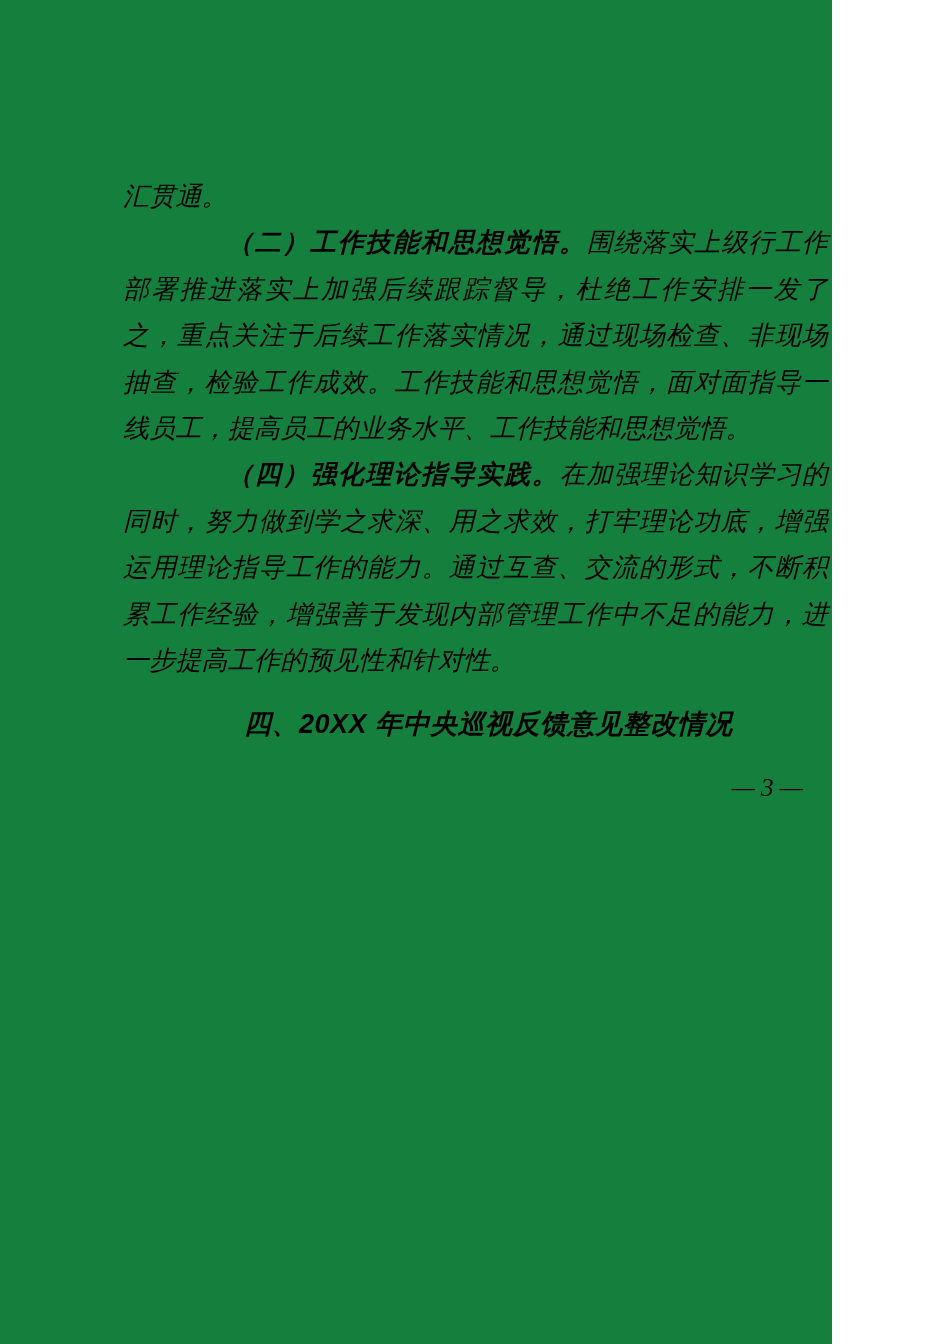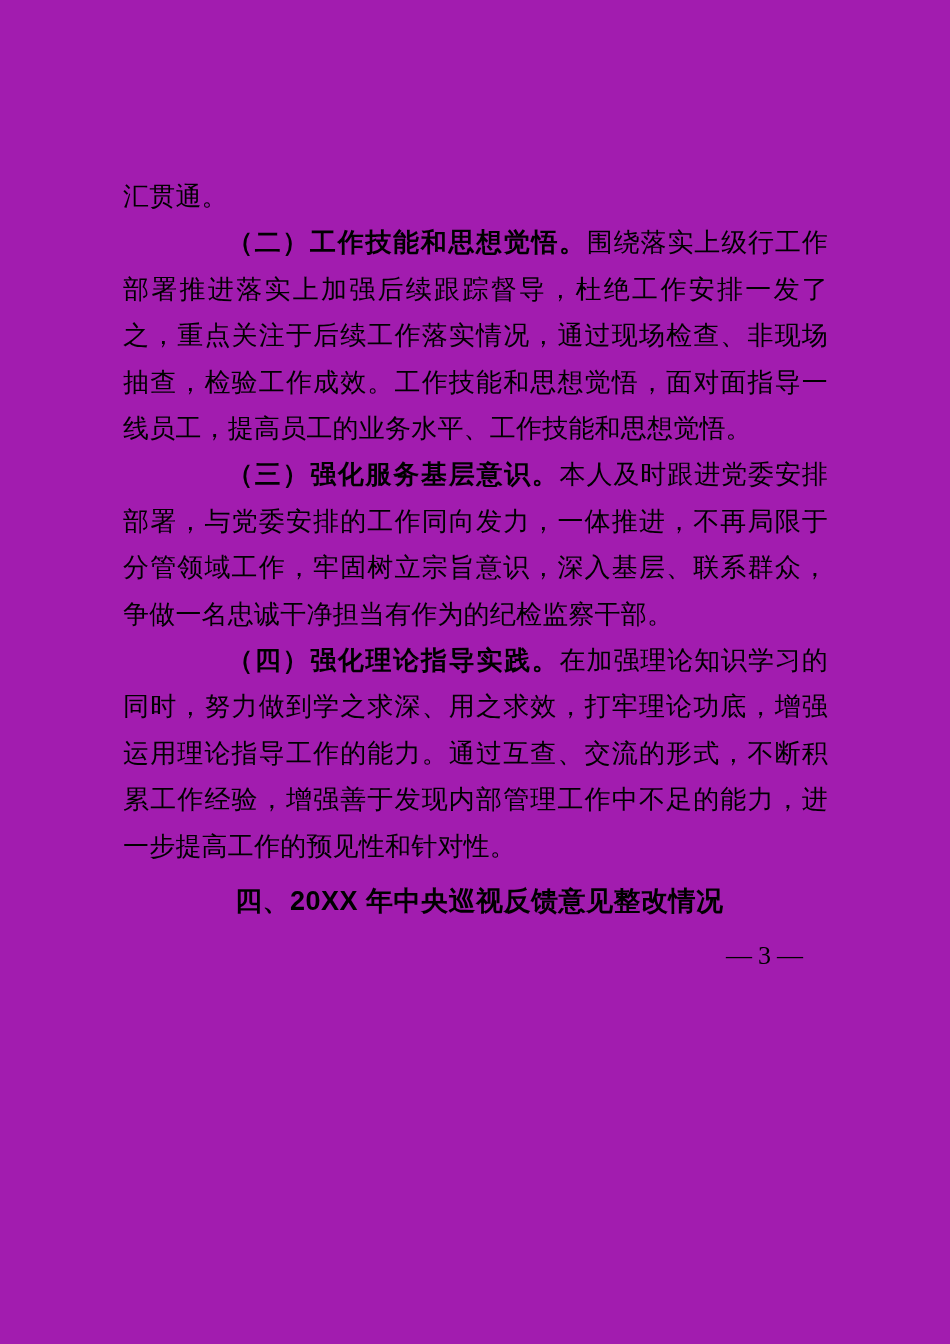--- a/index.html
+++ b/index.html
@@ -2,26 +2,27 @@
 <html><head>
 <meta charset="utf-8">
 <style>
   html, body {
     margin: 0;
     padding: 0;
     background: #ffffff;
   }
   .page {
     position: relative;
-    width: 950px;
+    width: 832px;
     height: 1344px;
-    background: #a21caf;
+    background: #15803d;
     overflow: hidden;
     font-family: "Liberation Serif", "DejaVu Serif", serif;
     color: #000000;
+    font-style: italic;
   }
   .content {
     position: absolute;
     left: 123px;
     top: 174px;
     width: 705px;
     font-size: 26px;
     line-height: 46.4px;
     text-align: justify;
     text-justify: inter-character;
@@ -36,21 +37,21 @@
   }
   .para-continuation {
     text-indent: 0;
     text-align: left;
   }
   .lead {
     font-weight: 700;
     letter-spacing: 1px;
   }
   .section-heading {
-    margin: 8px;
+    margin: 17px;
     padding: 0;
     text-indent: 104px;
     font-family: "Liberation Sans", "DejaVu Sans", sans-serif;
     font-weight: 700;
     font-size: 27px;
     line-height: 46.4px;
     text-align: left;
     letter-spacing: 0.5px;
   }
   .page-number {
@@ -64,21 +65,20 @@
 </head>
 <body>
 
 <div class="page">
   <div class="content">
 
     <p class="para para-continuation">汇贯通。</p>
 
     <p class="para"><span class="lead">（二）工作技能和思想觉悟。</span><span>围绕落实上级行工作部署推进落实上加强后续跟踪督导，杜绝工作安排一发了之，重点关注于后续工作落实情况，通过现场检查、非现场抽查，检验工作成效。工作技能和思想觉悟，面对面指导一线员工，提高员工的业务水平、工作技能和思想觉悟。</span></p>
 
-    <p class="para"><span class="lead">（三）强化服务基层意识。</span><span>本人及时跟进党委安排部署，与党委安排的工作同向发力，一体推进，不再局限于分管领域工作，牢固树立宗旨意识，深入基层、联系群众，争做一名忠诚干净担当有作为的纪检监察干部。</span></p>
 
     <p class="para"><span class="lead">（四）强化理论指导实践。</span><span>在加强理论知识学习的同时，努力做到学之求深、用之求效，打牢理论功底，增强运用理论指导工作的能力。通过互查、交流的形式，不断积累工作经验，增强善于发现内部管理工作中不足的能力，进一步提高工作的预见性和针对性。</span></p>
 
 
     <h2 class="section-heading">四、20XX 年中央巡视反馈意见整改情况</h2>
 
 
     <div class="page-number">—3—</div>
 
   </div>

